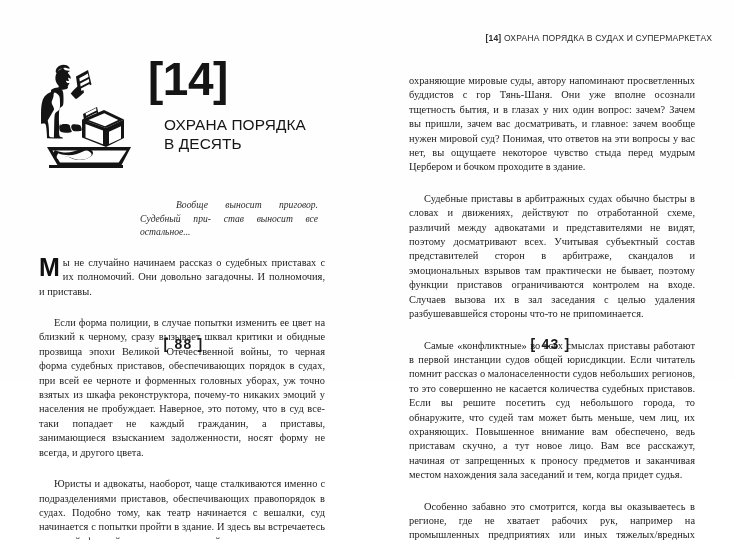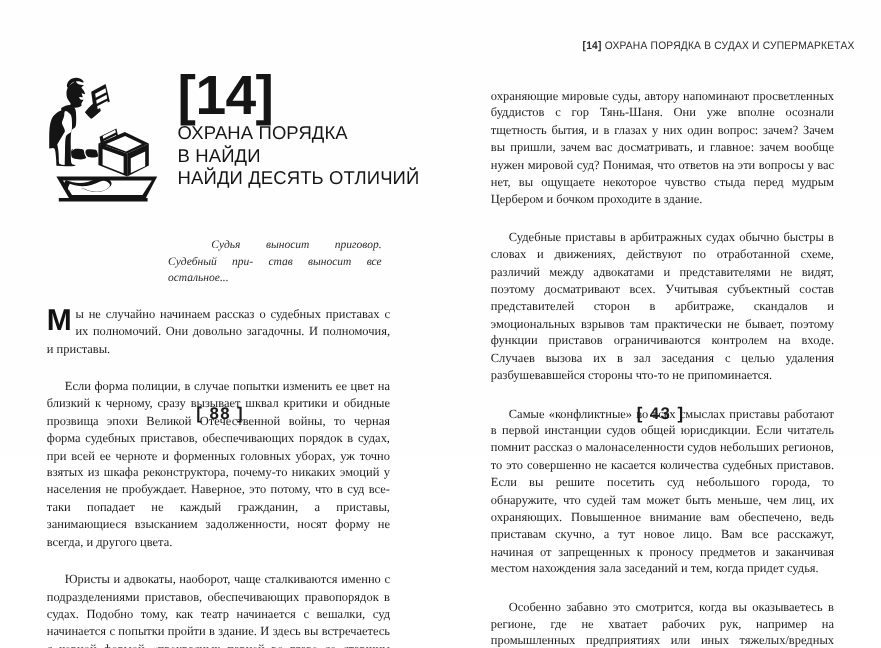--- a/index.html
+++ b/index.html
@@ -81,21 +81,21 @@
     color: #151515;
     margin: 0 0 3px 0;
   }
   .chapter-title {
     font-family: "Liberation Sans", "DejaVu Sans", sans-serif;
     font-weight: 400;
     font-size: 15.4px;
     line-height: 1.19;
     letter-spacing: .1px;
     color: #151515;
-    margin: 0;
+    margin: 16px;
   }
   .chapter-title .tline { display: block; white-space: nowrap; }
 
   
   .epigraph {
     margin: 14px 24px 0 118px;
     font-style: italic;
     font-size: 9.6px;
     line-height: 1.42;
     text-align: justify;
@@ -189,28 +189,27 @@
             <path d="M28 95c9 4 17 3 25-1 4-2 7-2 10 0 4 2.8 4 5.2 0 8-5 3.6-13 4-19 1-4-2-7-2-10 0-3.5 2.2-7 1.6-8-1.4-.6-2 .2-4.2 2-6.6z"></path>
             <path fill="#ffffff" d="M31 98.2c9 3.4 17.5 2.2 25-1.7 2.6-1.3 4.4-1.3 6.6.2 2.9 2 2.7 3.6-.6 5.8-4.3 2.8-11.8 3-17.2.5-3.8-1.8-7-1.7-10.2.4-2.2 1.4-4.1 1.2-4.8-.6-.4-1.2.2-2.8 1.2-4z"></path>
           </g>
         </svg>
       </div>
 
       <div class="title-block">
         <div class="chapter-number">[14]</div>
         <h1 class="chapter-title">
           <span class="tline">ОХРАНА ПОРЯДКА</span>
-          <span class="tline">В НАЙДИ</span>
-          <span class="tline">НАЙДИ ДЕСЯТЬ ОТЛИЧИЙ</span>
+          <span class="tline">В ДЕСЯТЬ</span>
         </h1>
       </div>
     </div>
 
     <div class="epigraph">
-      <span class="ep-first">Судья выносит приговор. Судебный при-</span>
+      <span class="ep-first">Вообще выносит приговор. Судебный при-</span>
       <span>став выносит все остальное...</span>
     </div>
 
     <div class="body-text">
       <p class="first"><span class="dropcap">М</span><span>ы не случайно начинаем рассказ о судебных приставах с их полномочий. Они довольно загадочны. И полномочия, и приставы.</span></p>
       <p>Если форма полиции, в случае попытки изменить ее цвет на близкий к черному, сразу вызывает шквал критики и обидные прозвища эпохи Великой Отечественной войны, то черная форма судебных приставов, обеспечивающих порядок в судах, при всей ее черноте и форменных головных уборах, уж точно взятых из шкафа реконструктора, почему-то никаких эмоций у населения не пробуждает. Наверное, это потому, что в суд все-таки попадает не каждый гражданин, а приставы, занимающиеся взысканием задолженности, носят форму не всегда, и другого цвета.</p>
       <p>Юристы и адвокаты, наоборот, чаще сталкиваются именно с подразделениями приставов, обеспечивающих правопорядок в судах. Подобно тому, как театр начинается с вешалки, суд начинается с попытки пройти в здание. И здесь вы встречаетесь с черной формой «прекрасных парней во главе со старшим сержантом Лавровым». Самые лояльные охранники, естественно, в мировых судах. Одинокий пристав, хотя и имеет все атрибуты власти: рамку металлоискателя, журнал для записи посетителей и форму — обычно довольно тих и ограничивается занесением ваших данных в журнал. На звон рамки чаще всего не реагирует, вещи к осмотру предъявить не просит. Вообще приставы,</p>
     </div>
 
     <div class="folio">[ 88 ]</div>

